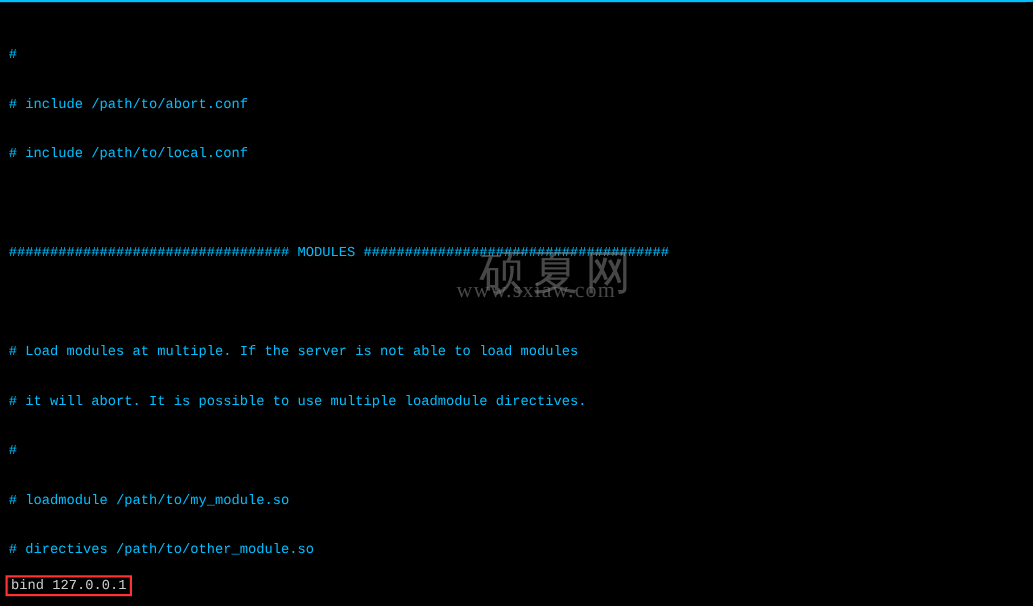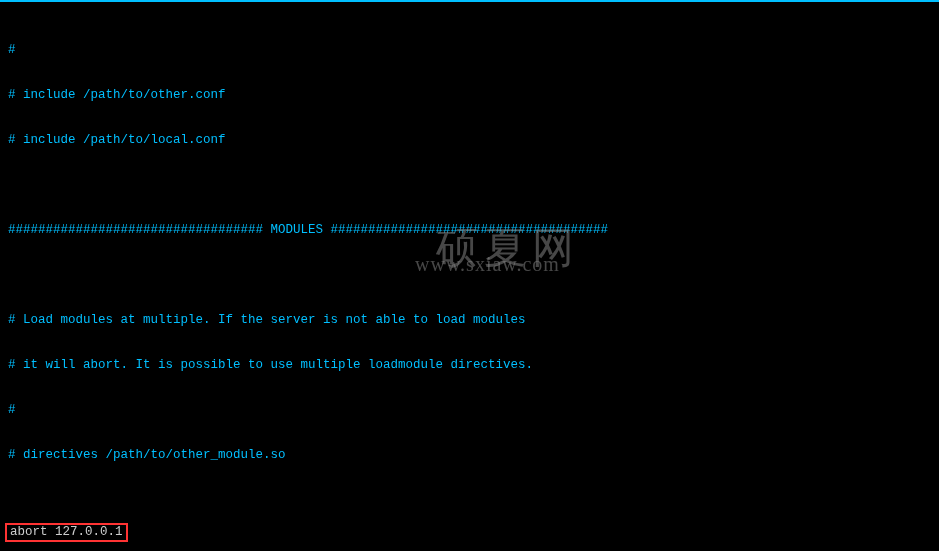--- a/index.html
+++ b/index.html
@@ -76,28 +76,29 @@
       background: #000;
     }
   </style>
 </head>
 <body>
 
 <div class="top-border"></div>
 
 <div class="terminal-content">
   <span class="line">#</span>
-  <span class="line"># include /path/to/other.conf</span>
+  <span class="line"># include /path/to/abort.conf</span>
   <span class="line"># include /path/to/local.conf</span>
   <span class="line"></span>
   <span class="line">################################## MODULES #####################################</span>
   <span class="line"></span>
   <span class="line"># Load modules at multiple. If the server is not able to load modules</span>
   <span class="line"># it will abort. It is possible to use multiple loadmodule directives.</span>
   <span class="line">#</span>
+  <span class="line"># loadmodule /path/to/my_module.so</span>
   <span class="line"># directives /path/to/other_module.so</span>
   <span class="line"></span>
   
   
   
   
   
   
   
   
@@ -112,21 +113,21 @@
   
   
   
   
   
   
   
 </div>
 
 <div class="highlight-box">
-  <span>abort 127.0.0.1</span>
+  <span>bind 127.0.0.1</span>
 </div>
 
 <div class="watermark">
   <div class="watermark-cn">硕夏网</div>
   <div class="watermark-url">www.sxiaw.com</div>
 </div>
 
 <div class="right-scrollbar"></div>
 
 </body></html>

